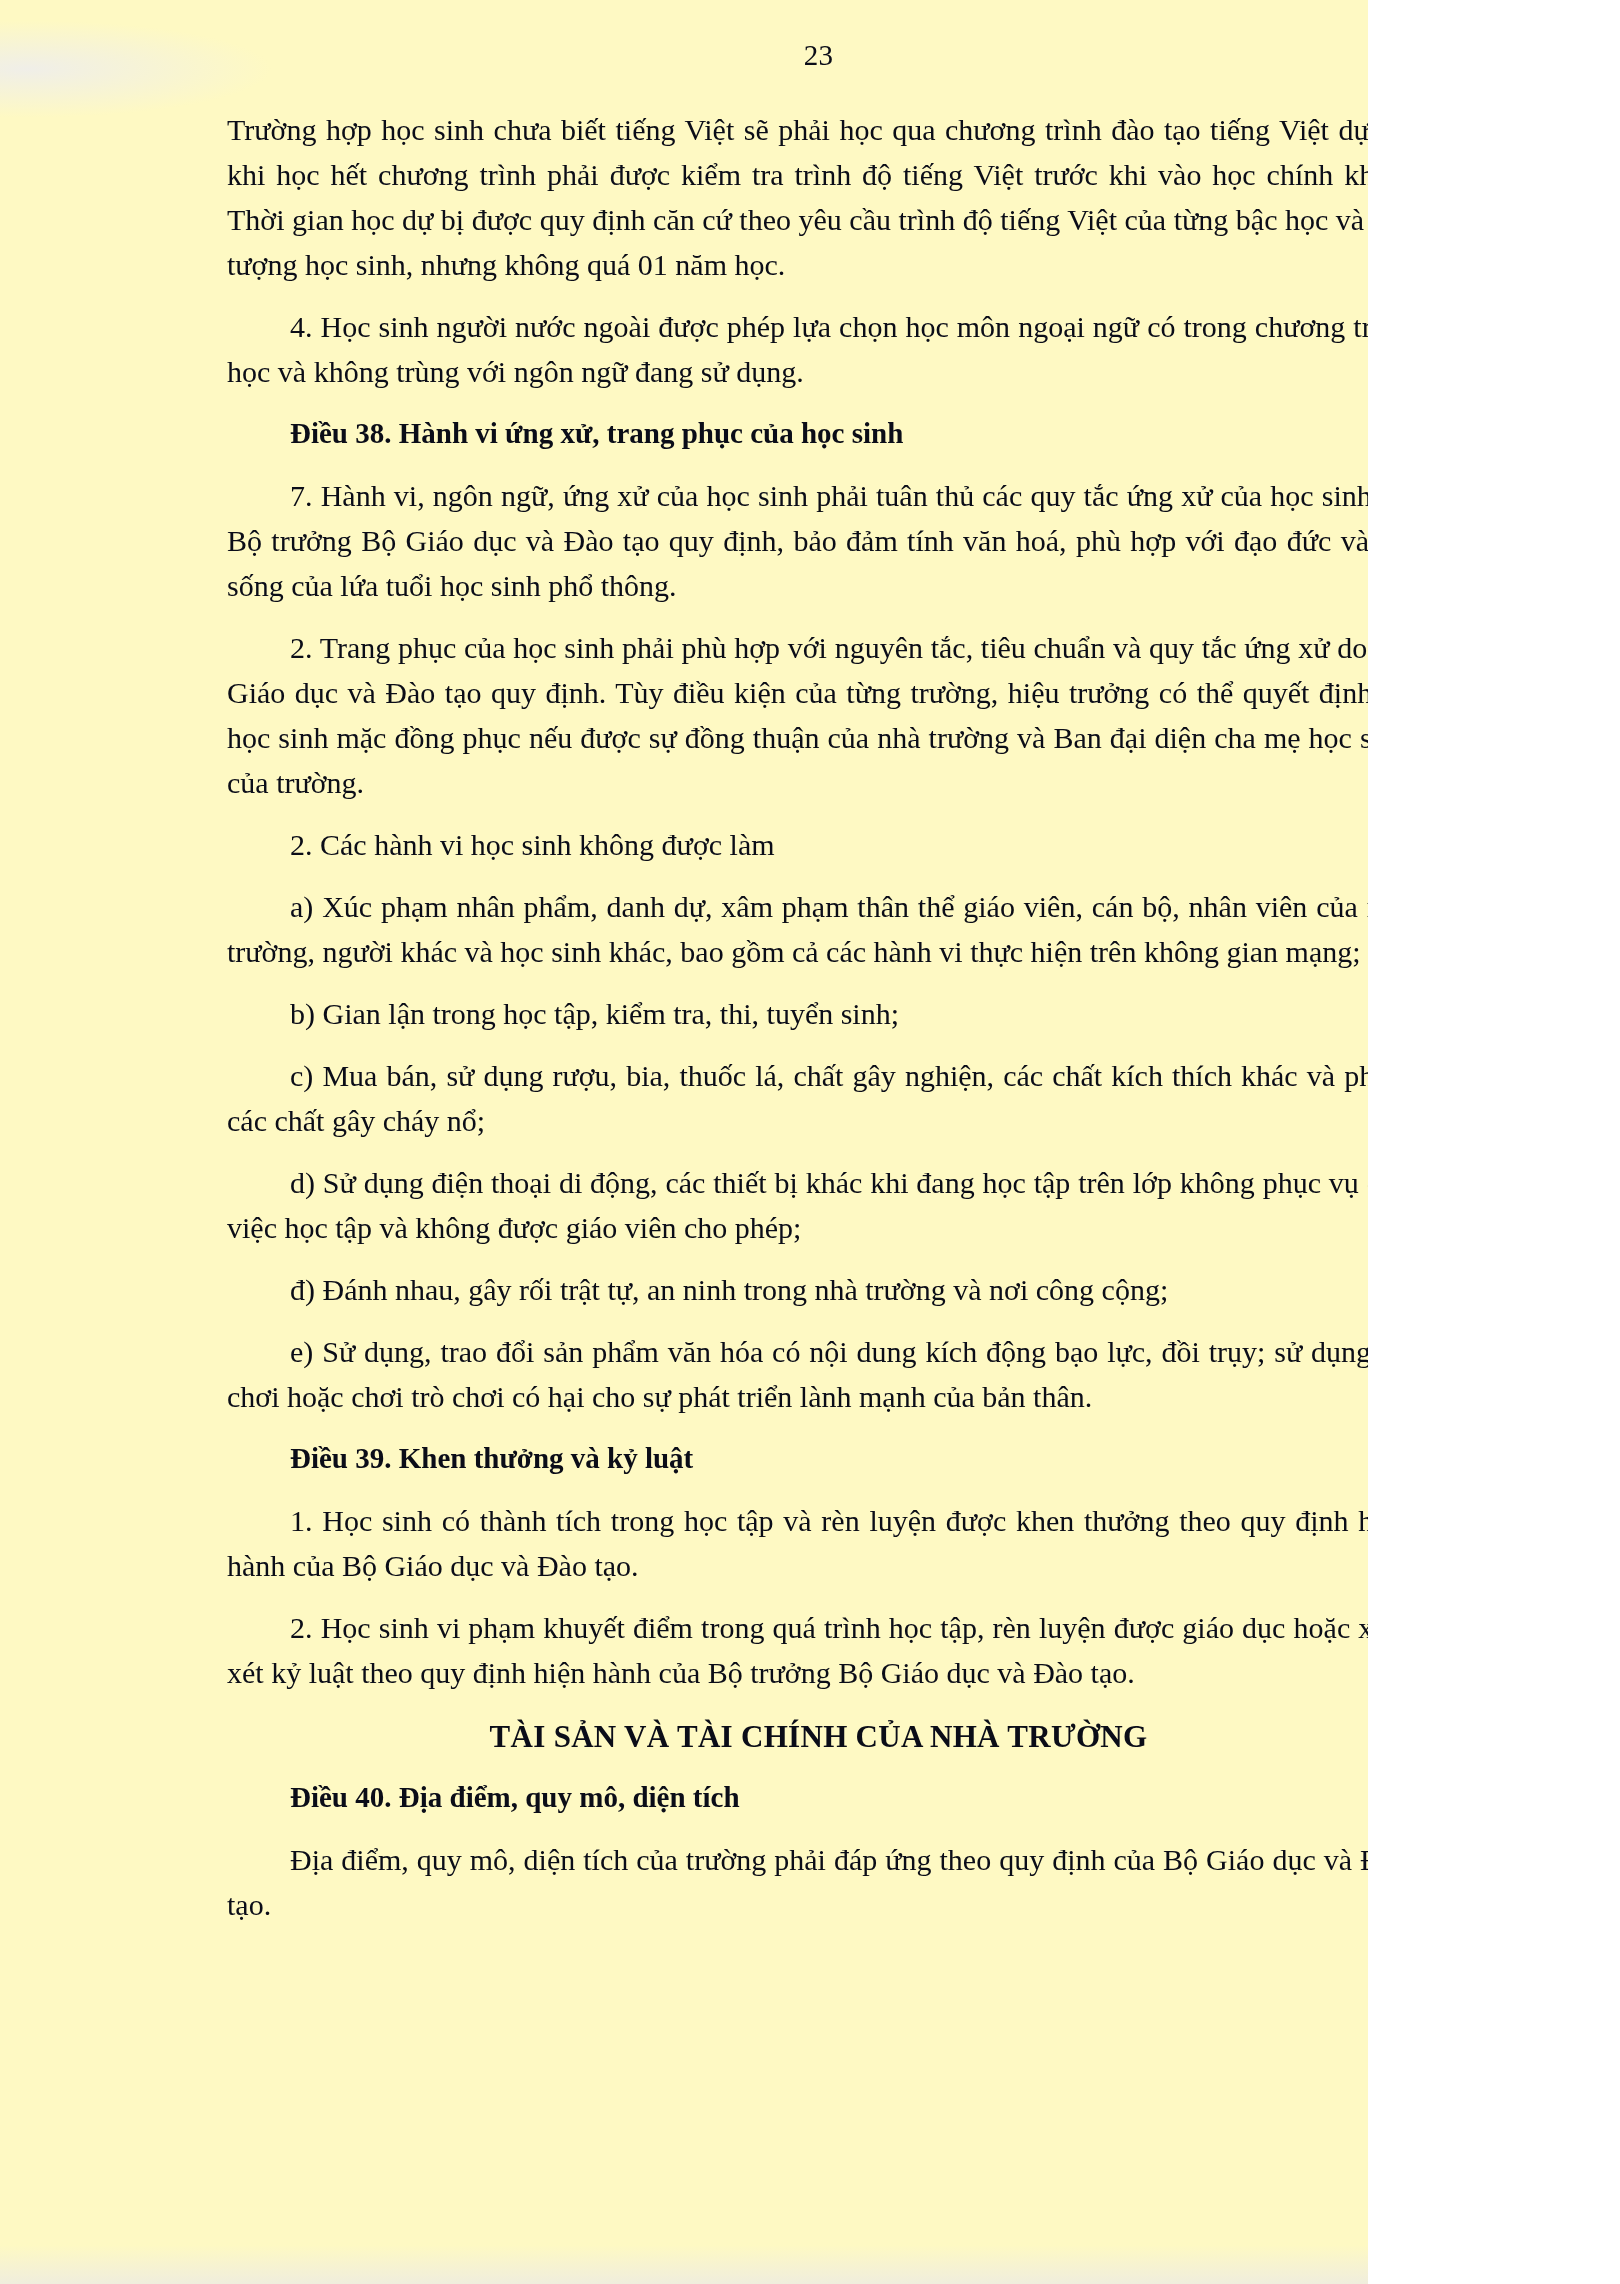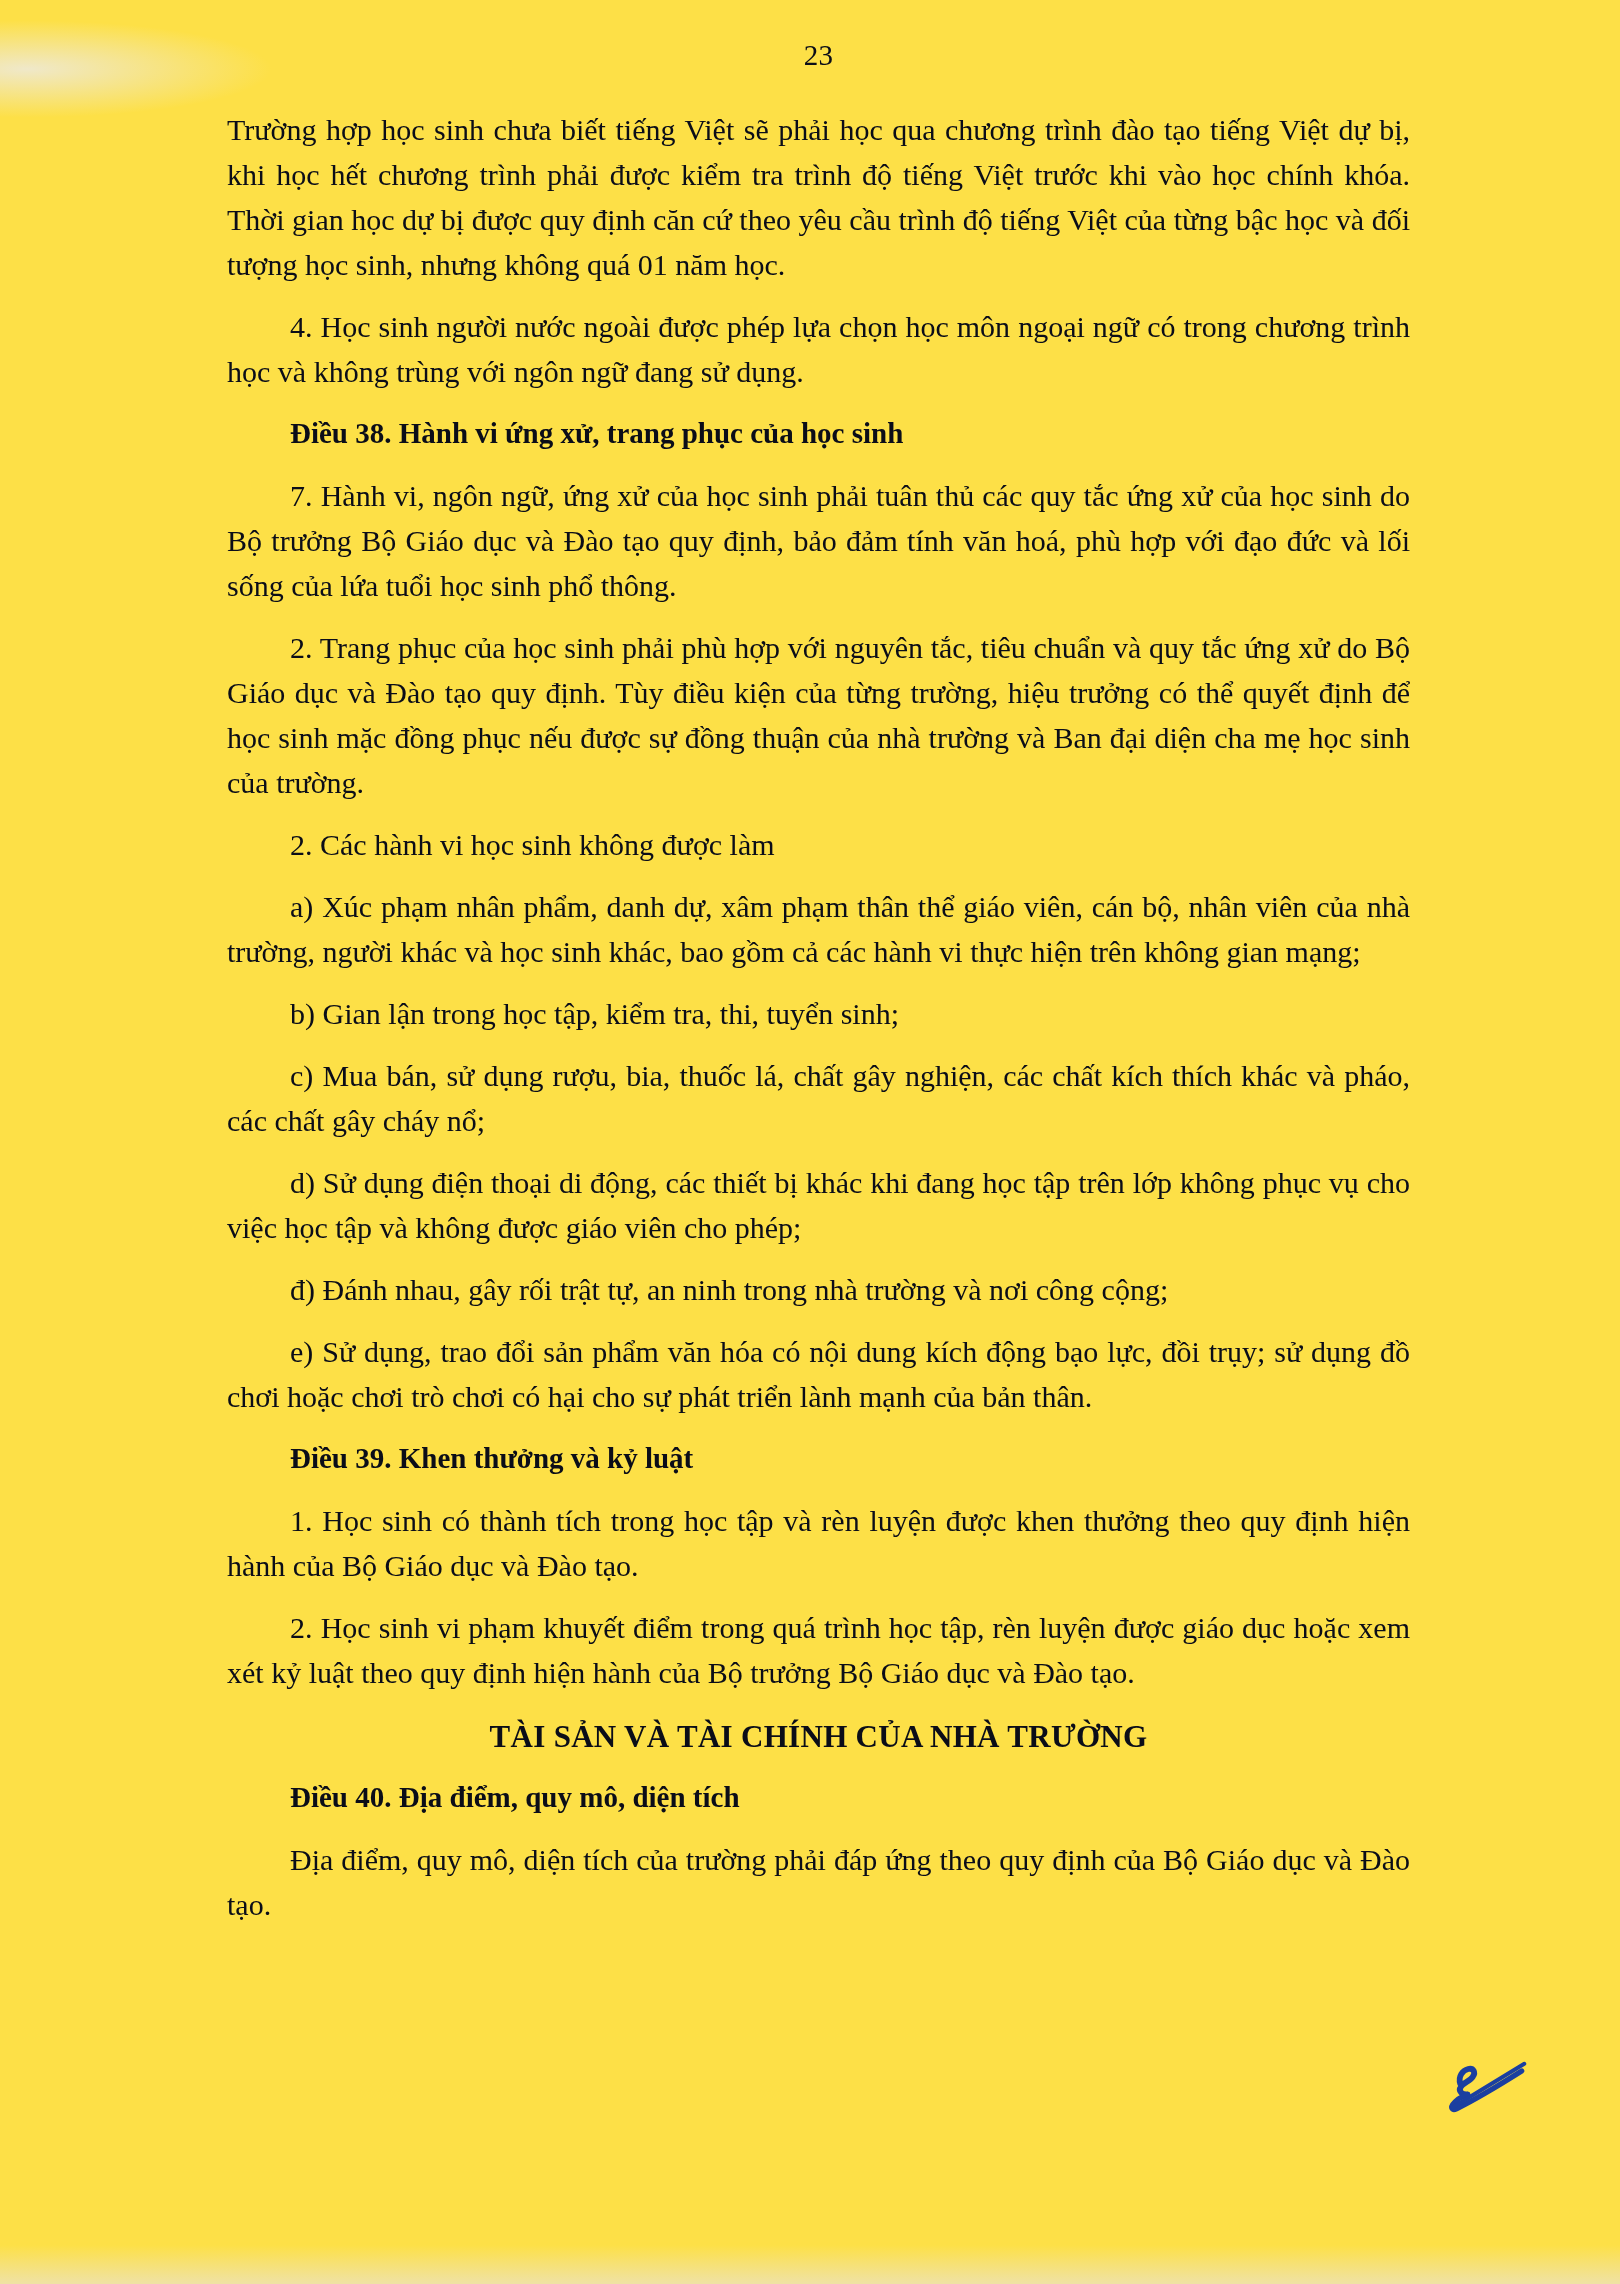--- a/index.html
+++ b/index.html
@@ -3,23 +3,23 @@
 <meta charset="utf-8">
 <style>
   html, body {
     margin: 0;
     padding: 0;
     background: #ffffff;
   }
 
   .page {
     position: relative;
-    width: 1620px;
+    width: 1368px;
     height: 2284px;
-    background: #fde047;
+    background: #fef9c3;
     overflow: hidden;
     font-family: "Liberation Serif", "DejaVu Serif", serif;
     color: #0b0d18;
     box-sizing: border-box;
   }
 
   
   .scan-shadow-bottom {
     position: absolute;
     left: 0;

